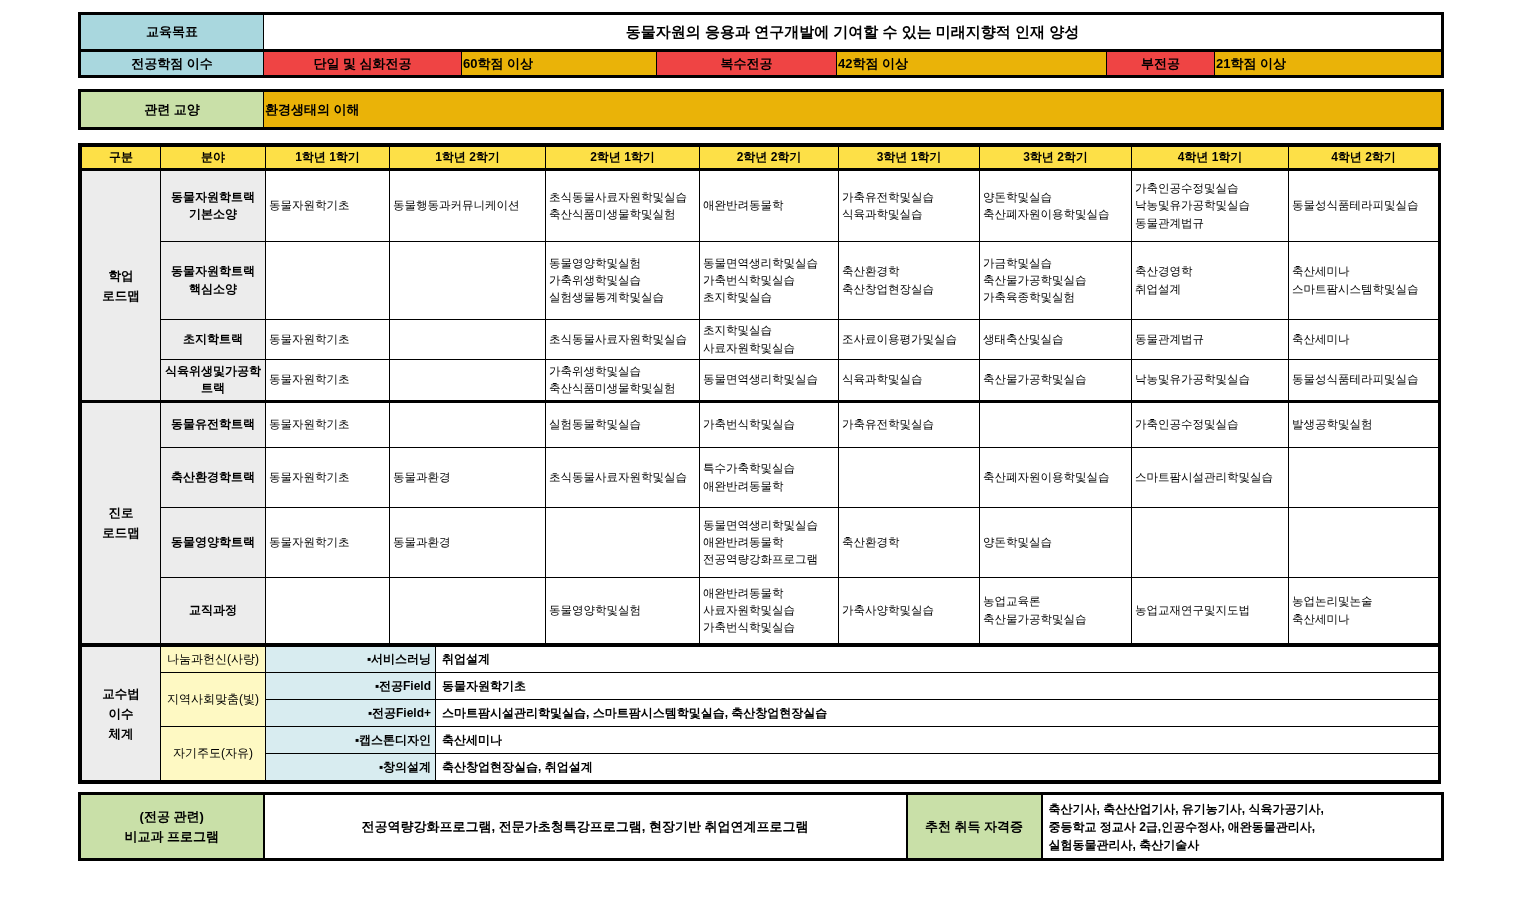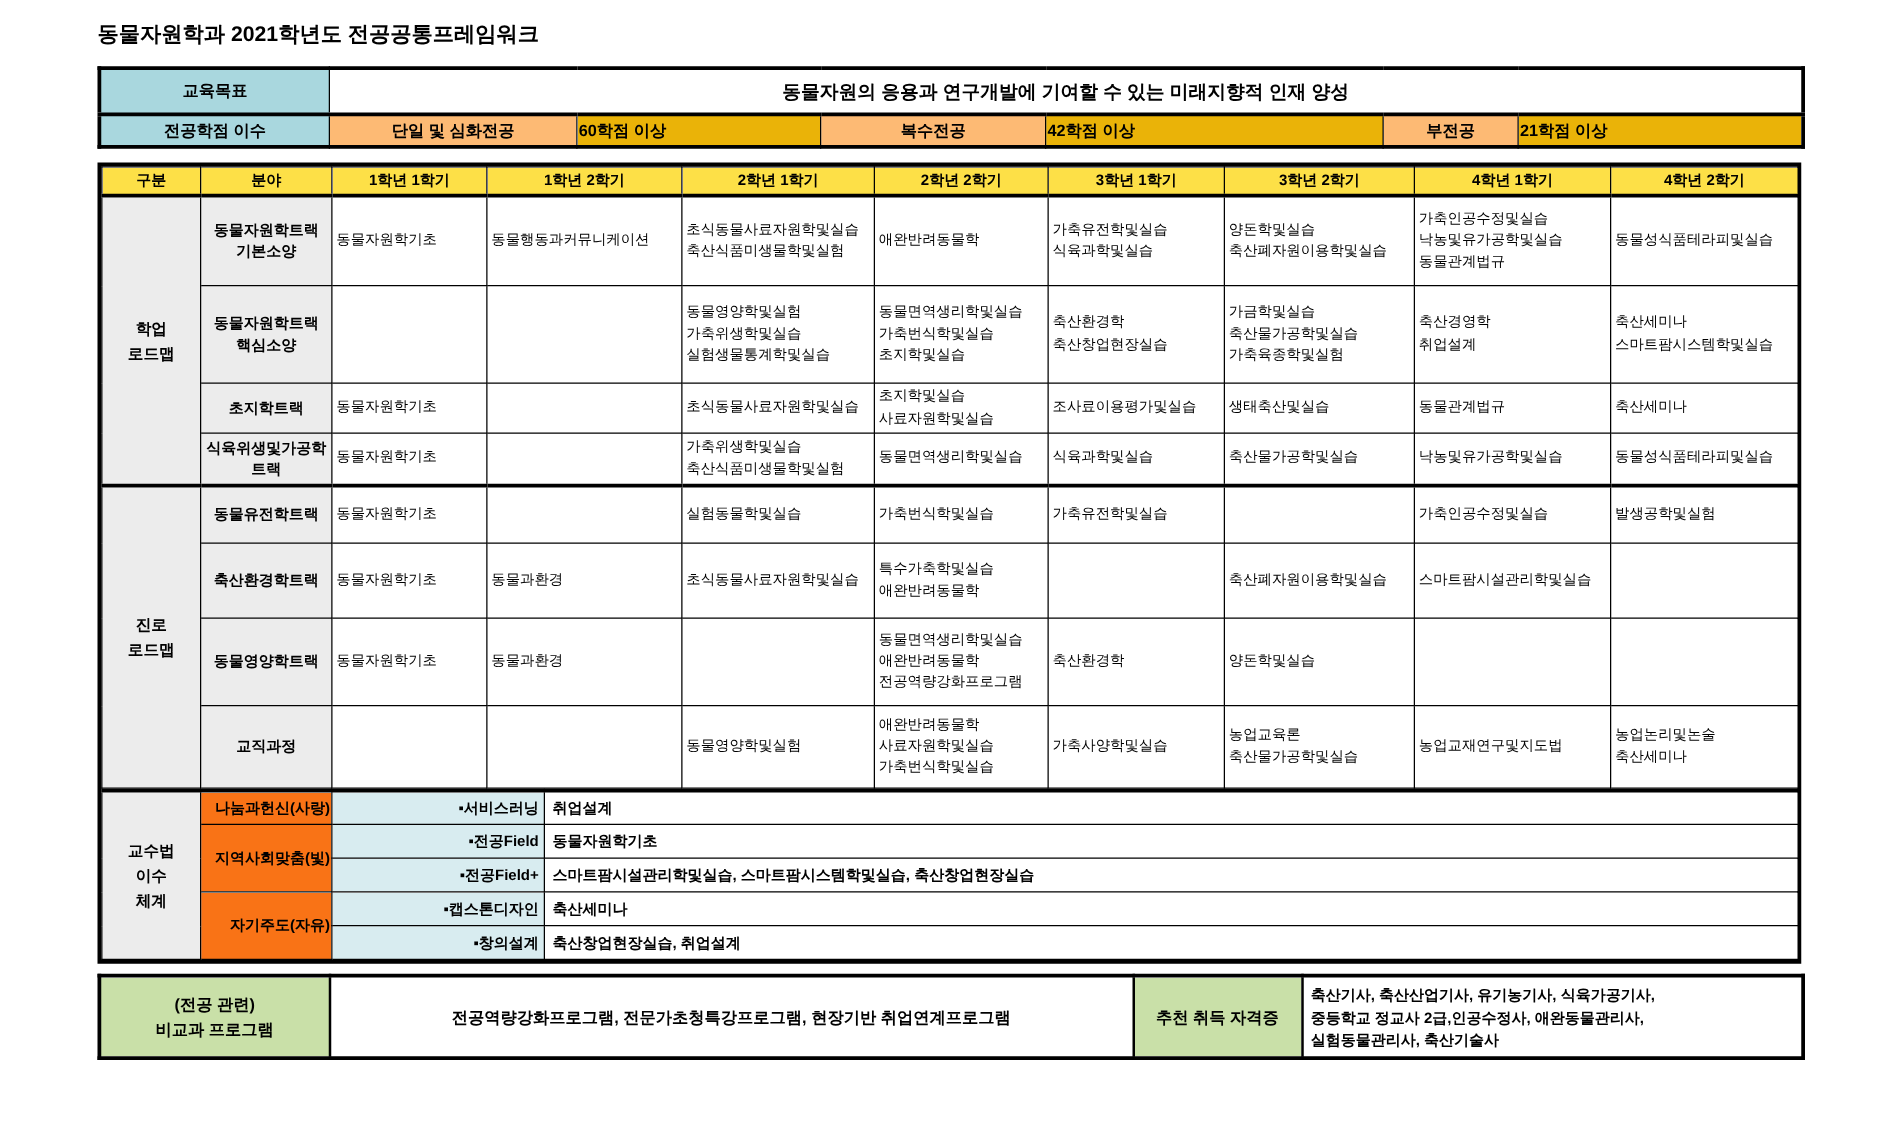--- a/index.html
+++ b/index.html
@@ -10,51 +10,50 @@
   }
   .page{padding:12px 75px 0 78px;}
   .title{font-size:17px;font-weight:bold;margin:4px 0 14px 0;letter-spacing:0px;}
   table{border-collapse:collapse;table-layout:fixed;width:1363px;}
   td{border:1px solid #000;overflow:hidden;vertical-align:middle;box-sizing:border-box;}
   
   .tbl-top{border:3px solid #000;margin-bottom:11px;}
   .tbl-top td{font-weight:bold;}
   .row-sep td{border-top:3px solid #000;}
   .lbl-teal{background:#a9d7de;text-align:center;font-size:13px;}
-  .lbl-blue{background:#fdba74;text-align:center;font-size:13px;}
+  .lbl-blue{background:#ef4444;text-align:center;font-size:13px;}
   .lbl-green{background:#c9e0a8;text-align:center;font-size:13px;white-space:pre-line;}
   .val-center{text-align:left;font-size:13px;background:#eab308;}
   .goal-val{text-align:center;font-size:15px;background:#fff;}
   
   .main-block{border:3px solid #000;margin-bottom:8px;}
   .main-block table{width:1357px;}
   .hdr td{background:#fde047;text-align:center;font-weight:bold;font-size:12px;height:23px;}
   .group-cell{background:#ececec;text-align:center;font-weight:bold;font-size:12.5px;white-space:pre-line;line-height:1.6;}
   .track-cell{background:#ececec;text-align:center;font-weight:bold;font-size:12px;white-space:pre-line;line-height:1.45;}
   .course-cell{background:#fff;text-align:left;font-size:11.5px;padding:2px 3px;line-height:1.5;}
   .course-cell div{white-space:nowrap;}
   .section-start td{border-top:3px solid #000;}
   
   .tbl-ped{border-top:3px solid #000;}
-  .ped-cat{background:#f97316;text-align:right;font-weight:bold;font-size:12px;}
+  .ped-cat{background:#fef9c3;text-align:center;font-weight:normal;font-size:12px;}
   .ped-method{background:#d8ecf0;text-align:right;font-weight:bold;font-size:12px;padding:1px 4px;}
   .ped-courses{background:#fff;text-align:left;font-weight:bold;font-size:12px;padding:1px 6px;}
   
   .tbl-bottom{border:3px solid #000;}
   .tbl-bottom td{border-width:2px;font-weight:bold;}
   .bot-green{background:#c9e0a8;text-align:center;font-size:13px;white-space:pre-line;line-height:1.5;}
   .bot-center{text-align:center;font-size:13px;background:#fff;}
   .bot-left{text-align:left;font-size:12px;background:#fff;padding:2px 6px;white-space:pre-line;line-height:1.5;}
 </style>
 </head>
 <body>
 
 <div class="page">
 
-  <div class="title">동물자원학과 2021학년도 전공공통프레임워크</div>
 
   <table class="tbl-top">
     <colgroup>
       <col style="width:184px">
         <col style="width:198px">
         <col style="width:195px">
       <col style="width:180px">
         <col style="width:270px">
         <col style="width:108px">
         <col style="width:228px">
@@ -69,20 +68,32 @@
       <td class="lbl-blue">단일 및 심화전공</td>
       <td class="val-center">60학점 이상</td>
       <td class="lbl-blue">복수전공</td>
       <td class="val-center">42학점 이상</td>
       <td class="lbl-blue">부전공</td>
       <td class="val-center">21학점 이상</td>
     </tr>
   </tbody>
     </table>
 
+  <table class="tbl-top" style="margin-bottom:13px;">
+    <colgroup>
+        <col style="width:184px">
+        <col style="width:1179px">
+      </colgroup>
+    <tbody>
+        <tr style="height:38px">
+      <td class="lbl-green">관련 교양</td>
+      <td class="val-center">환경생태의 이해</td>
+    </tr>
+  </tbody>
+    </table>
 
   <div class="main-block">
     <table>
       <colgroup>
         <col style="width:79px">
           <col style="width:105px">
           <col style="width:124px">
           <col style="width:156px">
         <col style="width:154px">
           <col style="width:139px">

